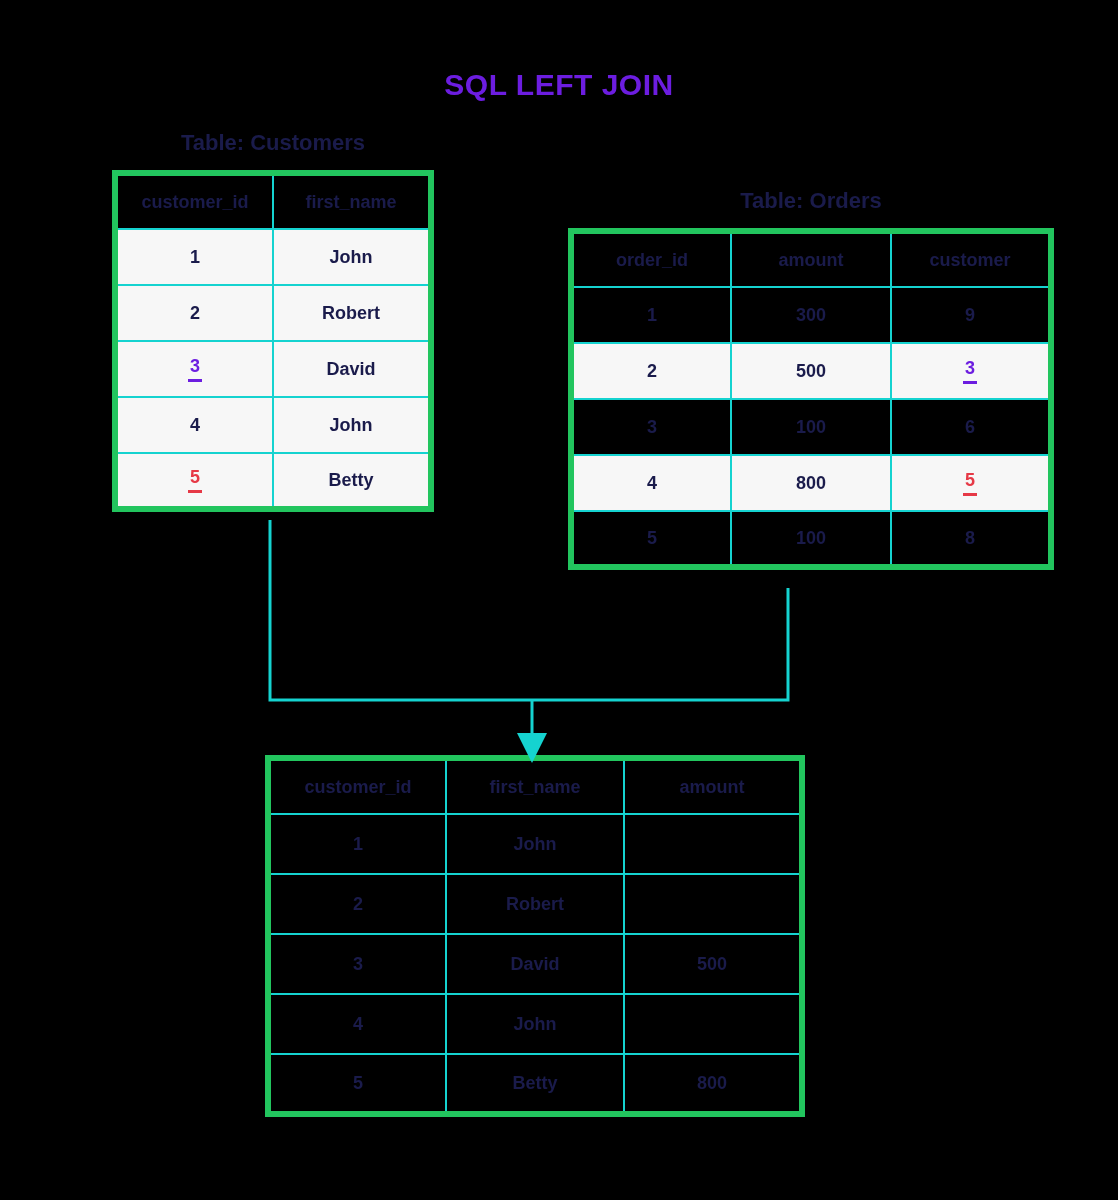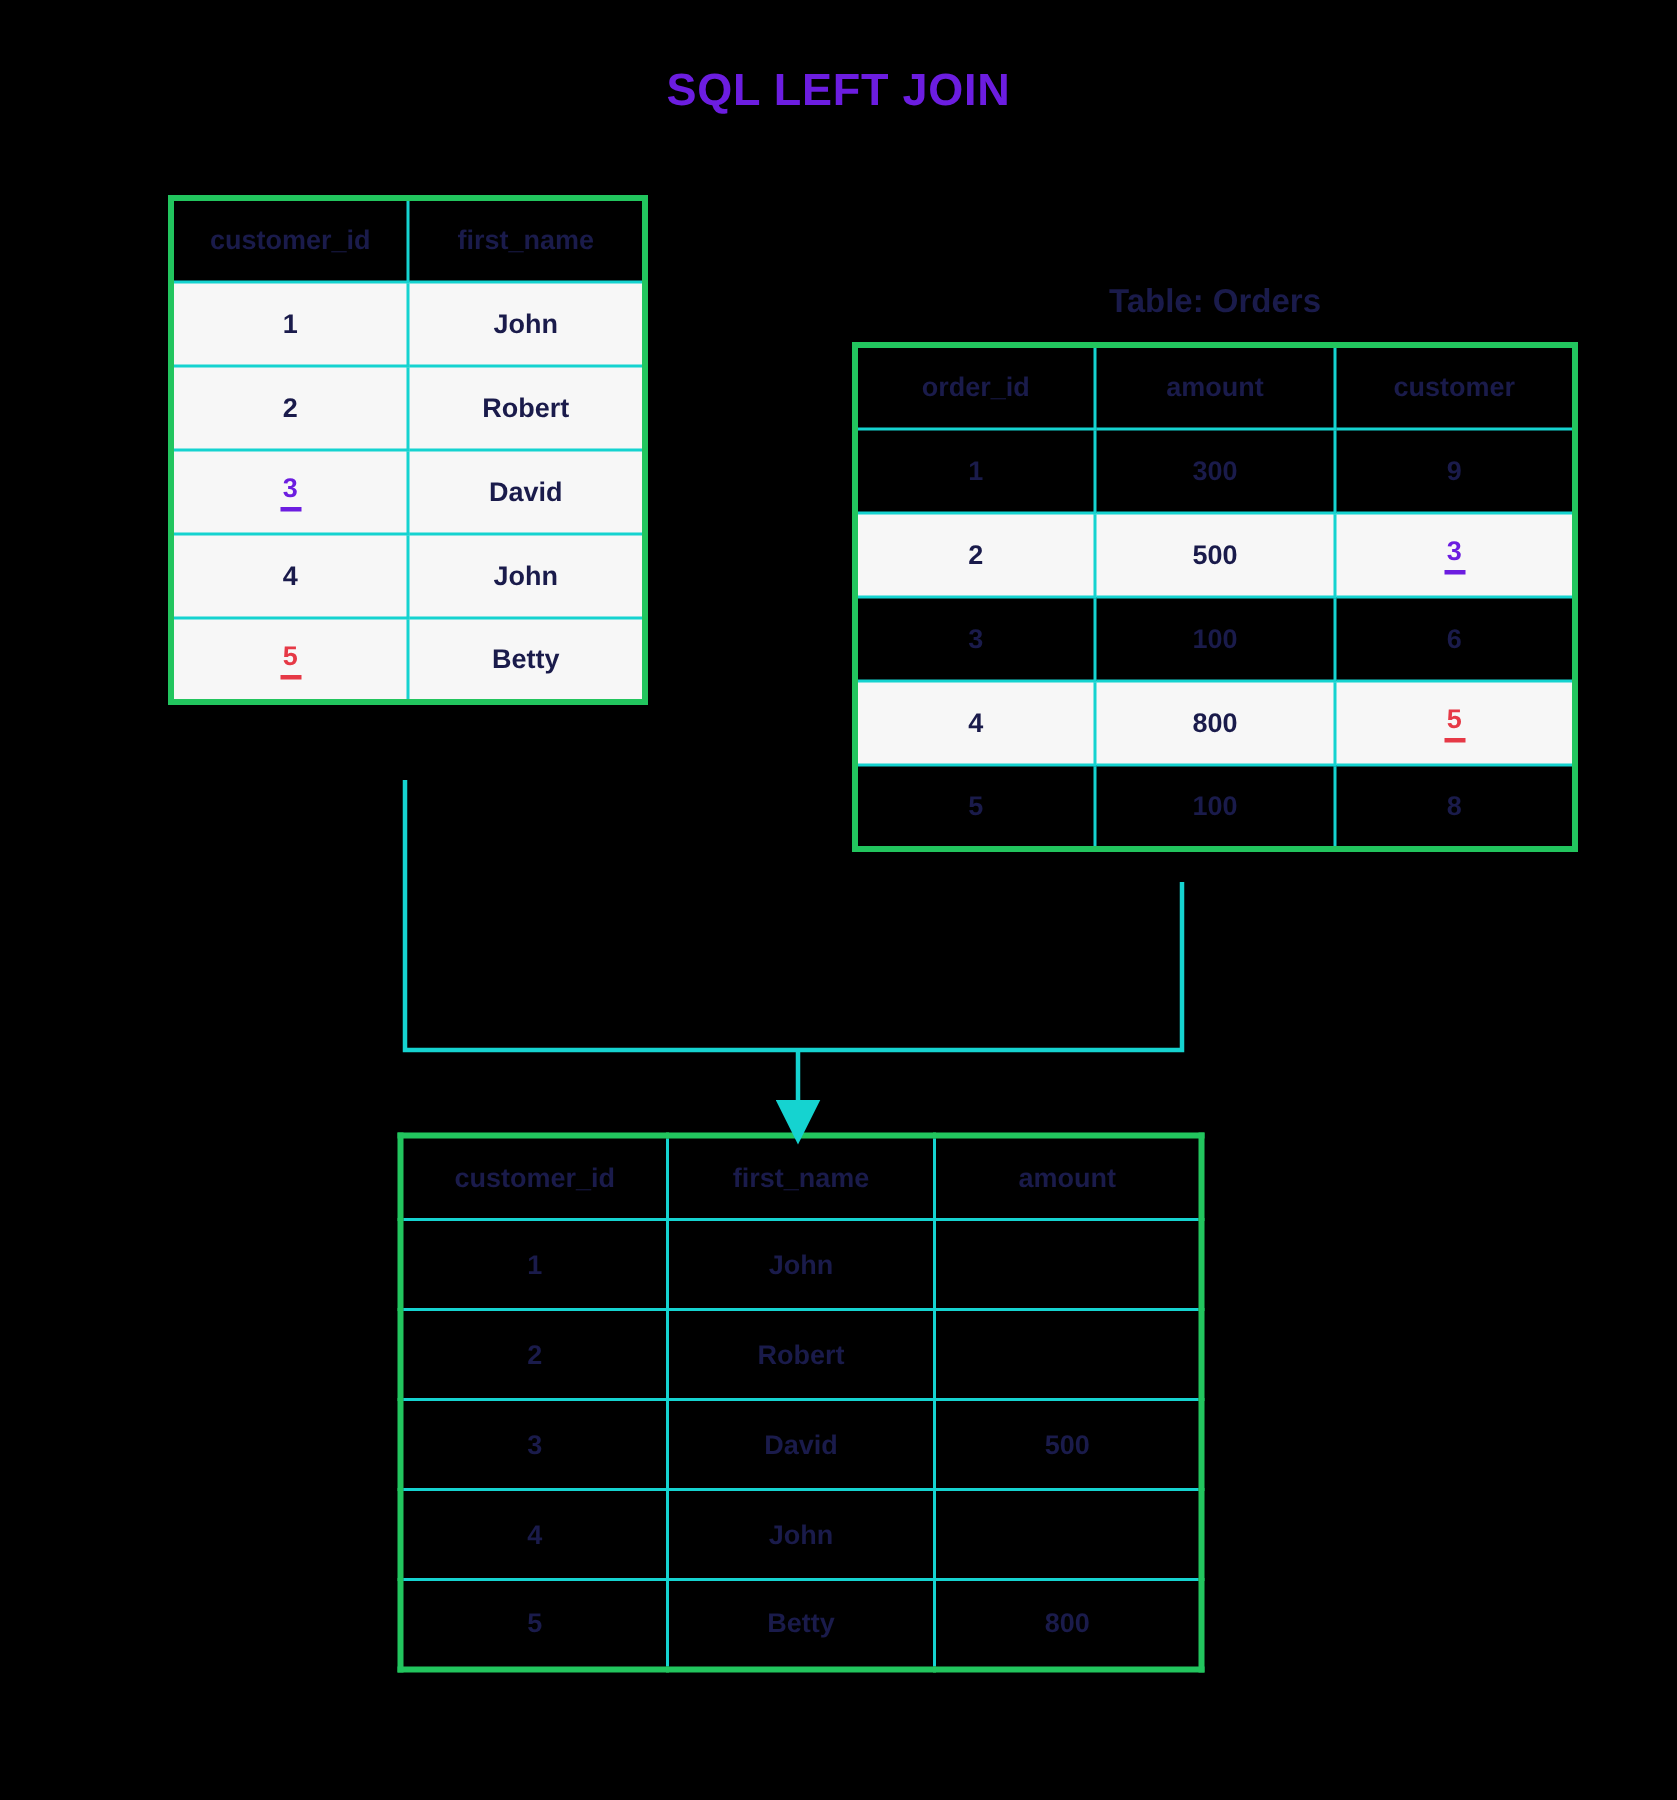--- a/index.html
+++ b/index.html
@@ -9,32 +9,32 @@
     width: 1118px;
     height: 1200px;
     position: relative;
     color: #1a1b4b;
   }
   .title {
     color: #6c1de0;
     font-size: 30px;
     font-weight: 800;
     text-align: center;
-    padding-top: 44px;
+    padding-top: 68px;
     letter-spacing: 0.5px;
   }
   .table-label {
     color: #1a1b4b;
     font-size: 22px;
     font-weight: 700;
     margin-bottom: 14px;
     text-align: center;
   }
   .tbl {
-    border: 4px solid #22c55e;
+    border: 6px solid #22c55e;
     border-collapse: collapse;
     background: transparent;
   }
   .tbl th, .tbl td {
     border: 2px solid #15d3d0;
     text-align: center;
     font-weight: 700;
     color: #1a1b4b;
     height: 56px;
     font-size: 18px;
@@ -60,20 +60,21 @@
   .block-result { position: absolute; left: 265px; top: 755px; }
 
   .arrow-svg { position: absolute; left: 0; top: 0; pointer-events: none; }
 </style>
 </head>
 <body>
 
 <div class="title">SQL LEFT JOIN</div>
 
 <div class="block-customers">
+  <div class="table-label">Table: Customers</div>
   <table class="tbl customers">
     <thead>
       <tr>
         <th>customer_id</th>
         <th>first_name</th>
       </tr>
     </thead>
     <tbody id="customers-body">
         <tr class="row-hi">
           <td>1</td>

